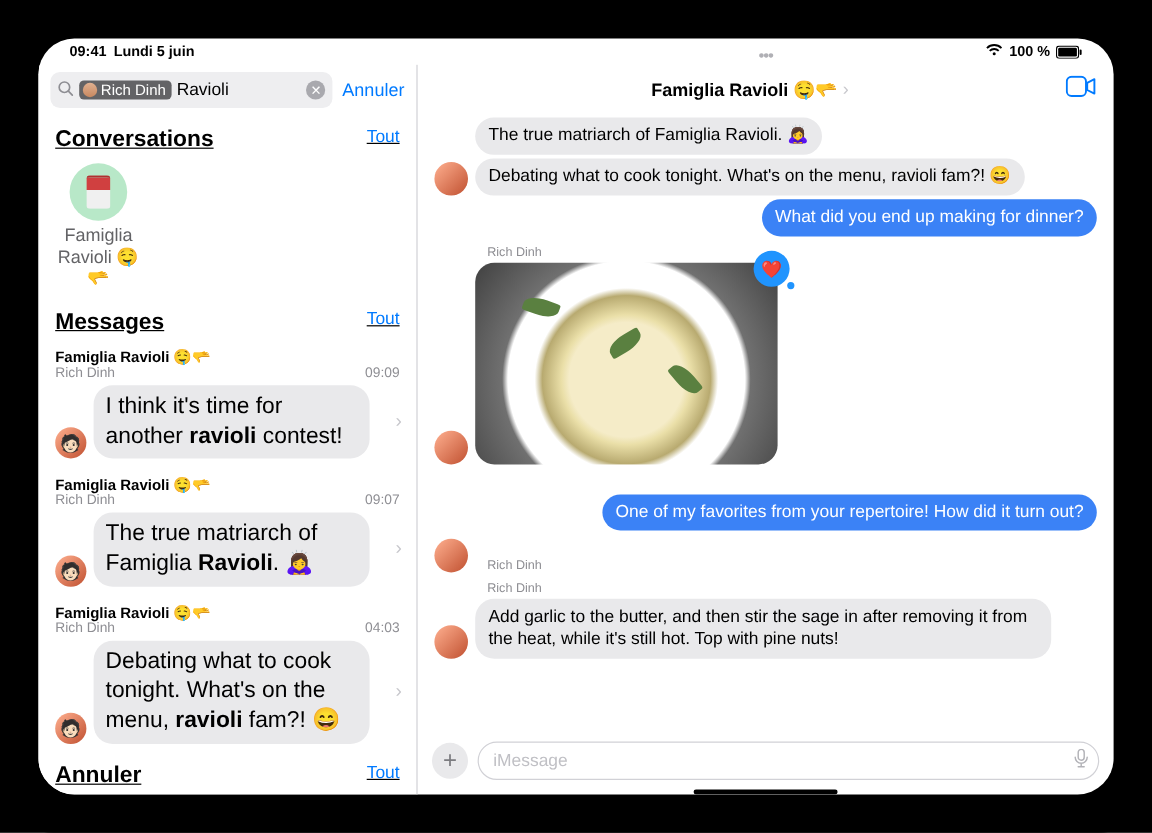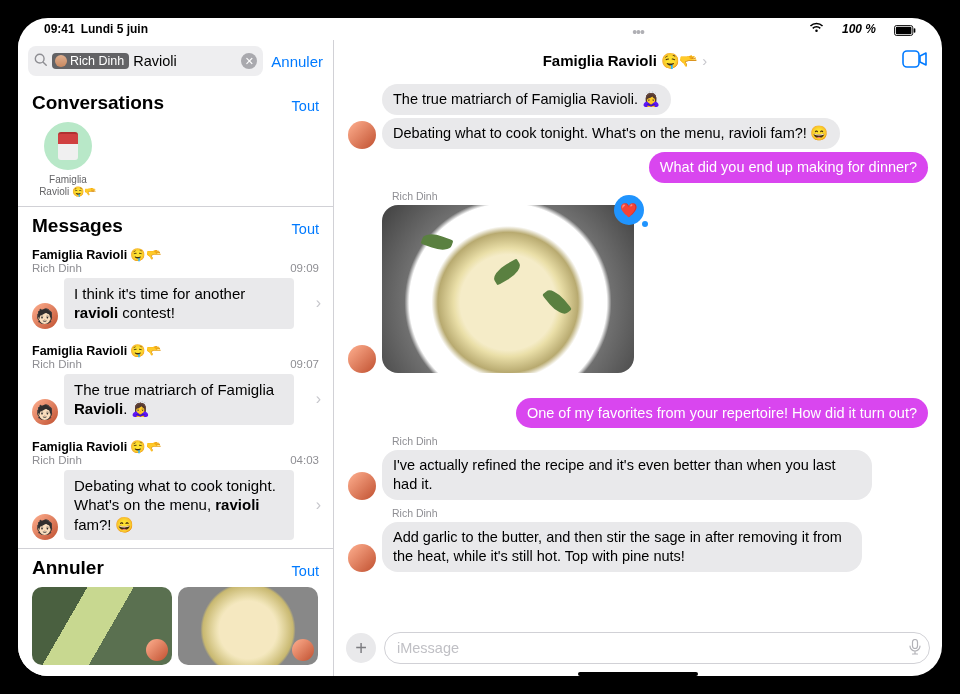--- a/index.html
+++ b/index.html
@@ -1,27 +1,27 @@
 <!DOCTYPE html>
 <html><head>
 <meta charset="utf-8">
 <style>
   * { margin: 0; padding: 0; box-sizing: border-box; font-family: -apple-system, BlinkMacSystemFont, "Helvetica Neue", sans-serif; }
   body { background: #000; display: flex; align-items: center; justify-content: center; }
   .device {
-    width: 960px; height: 694px; background: #000; border-radius: 44px; padding: 18px; position: relative;
+    width: 960px; height: 694px; background: #000; border-radius: 44px; padding: 32px; position: relative;
   }
   .screen {
     width: 100%; height: 100%; background: #fff; border-radius: 30px; overflow: hidden; display: flex; flex-direction: column;
   }
   .status-bar {
     height: 22px; display: flex; align-items: center; padding: 0 26px; font-size: 12px; font-weight: 600; color: #000;
   }
   .status-left { display: flex; gap: 6px; }
-  .status-right { margin-left: auto; display: flex; align-items: flex-end; gap: 18px; font-style: italic; }
+  .status-right { margin-left: auto; display: flex; align-items: center; gap: 5px; }
   .wifi-icon { width: 15px; height: 11px; }
   .battery { display: flex; align-items: center; gap: 2px; }
   .battery svg { width: 22px; height: 11px; }
   .app { flex: 1; display: flex; min-height: 0; }
   .sidebar {
     width: 316px; border-right: 0.5px solid #d1d1d6; display: flex; flex-direction: column; background: #fff;
   }
   .search-row {
     display: flex; align-items: center; padding: 6px 10px 8px 10px; gap: 8px;
   }
@@ -32,44 +32,44 @@
   .token {
     background: #636366; color: #fff; border-radius: 4px; font-size: 12.5px; padding: 1px 5px 1px 3px; display: flex; align-items: center; gap: 3px;
   }
   .token .avatar-mini {
     width: 12px; height: 12px; border-radius: 50%; background: linear-gradient(#e0b090,#c88860); display:inline-block;
   }
   .search-text { flex: 1; font-size: 14.5px; color: #000; }
   .clear-btn { width: 16px; height: 16px; border-radius: 50%; background: #a9a9ae; color: #fff; font-size: 11px; display: flex; align-items: center; justify-content: center; cursor:pointer;}
   .cancel-link { color: #007aff; font-size: 15px; cursor: pointer; }
   .section-header {
-    display: flex; align-items: flex-end; padding: 8px 14px 4px 14px;
+    display: flex; align-items: flex-start; padding: 8px 14px 4px 14px; text-decoration: underline;
   }
   .section-header h2 { font-size: 19px; font-weight: 700; }
   .section-header .all-link { margin-left: auto; color: #007aff; font-size: 14.5px; cursor:pointer;}
   .divider { height: 0.5px; background: #d1d1d6; margin: 0; }
   .conv-row { padding: 4px 14px 8px 14px; display:flex; }
-  .conv-item { width: 72px; text-align: center; font-size: 10px; line-height: 1.2; color:#636366;}
+  .conv-item { width: 72px; text-align: center; font-size: 15px; line-height: 1.2; color:#636366;}
   .conv-avatar {
     width: 48px; height: 48px; border-radius: 50%; background: #b8e8c8; margin: 0 auto 4px auto;
     display:flex; align-items:center; justify-content:center;
   }
   .conv-avatar .can { width: 20px; height: 28px; background: linear-gradient(#d04040 40%, #f0f0f0 40%); border-radius: 3px; border-top:2px solid #b03030;}
   .msg-item { padding: 6px 8px 8px 14px; position: relative; }
   .msg-item .title-line { display: flex; align-items: baseline; gap: 6px; font-size: 12.5px; }
   .msg-item .grp-name { font-weight: 600; color: #000; }
   .msg-item .sender { color: #8e8e93; font-size: 11.5px; }
   .msg-item .time { margin-left: auto; color: #8e8e93; font-size: 11.5px; padding-right: 6px;}
   .msg-bubble-row { display: flex; align-items: flex-end; gap: 6px; margin-top: 4px; }
   .msg-avatar {
     width: 26px; height: 26px; border-radius: 50%; background: linear-gradient(135deg,#ffb090,#c05030);
     flex-shrink: 0; display:flex; align-items:center; justify-content:center; font-size:14px;
   }
   .msg-bubble-sm {
-    background: #e9e9eb; border-radius: 4px; padding: 6px 10px; font-size: 15px; line-height: 1.3; color:#000;
+    background: #e9e9eb; border-radius: 16px; padding: 6px 10px; font-size: 19px; line-height: 1.3; color:#000;
     max-width: 230px;
   }
   .msg-bubble-sm b { font-weight: 600; }
   .chevron { color: #c7c7cc; font-size: 16px; margin-left: auto; align-self: center; padding-right: 4px;}
   .photos-row { display: flex; gap: 6px; padding: 4px 0 0 14px; }
   .photo-thumb { width: 140px; height: 78px; border-radius: 10px; background: #ccc; position: relative; overflow:hidden;}
   .photo-thumb .mini-av { position:absolute; right:4px; bottom:4px; width:22px; height:22px; border-radius:50%; background: linear-gradient(135deg,#ffb090,#c05030);}
   .thumb1 { background: linear-gradient(120deg,#4a6040 30%, #c8d890 30% 55%, #5a7050 55%);}
   .thumb2 { background: radial-gradient(circle at 50% 55%, #f5e8c0 35%, #efe3b5 38%, #c8b870 55%, #888 58%);}
   
@@ -92,21 +92,21 @@
     flex-shrink: 0;
   }
   .spacer-av { width: 28px; flex-shrink: 0; }
   .stack { display:flex; flex-direction:column; gap:3px; max-width: 100%; }
   .sender-label { font-size: 10.5px; color: #8e8e93; padding-left: 10px; }
   .bubble {
     padding: 6px 11px; border-radius: 16px; font-size: 14.5px; line-height: 1.3; max-width: 490px;
     position: relative;
   }
   .bubble.grey { background: #e9e9eb; color: #000; }
-  .bubble.blue { background: #d946ef; color: #fff; }
+  .bubble.blue { background: #3b82f6; color: #fff; }
   .img-bubble {
     width: 252px; height: 168px; border-radius: 16px;
     background:
       radial-gradient(circle at 50% 58%, #f5ecc8 30%, #eadfa8 34%, #b8aa70 44%, #ffffff 48%, #ffffff 62%, #707070 65%, #404040 100%);
     position: relative;
   }
   .img-bubble .leaf { position:absolute; width:30px; height:14px; background:#5a8040; border-radius: 60% 10% 60% 10%;}
   .reaction {
     position: absolute; top: -10px; right: -10px; width: 30px; height: 30px; border-radius: 50%;
     background: #2094fe; display:flex; align-items:center; justify-content:center; font-size:14px;
@@ -301,21 +301,20 @@
           </div>
 
           <div class="row right" style="margin-top:22px;">
             <div class="bubble blue">One of my favorites from your repertoire! How did it turn out?</div>
           </div>
 
           <div class="row" style="margin-top:4px;">
             <div class="avatar"></div>
             <div class="stack">
               <div class="sender-label">Rich Dinh</div>
-              <div class="bubble grey">I've actually refined the recipe and it's even better than when you last had it.</div>
             </div>
           </div>
 
           <div class="row" style="margin-top:4px;">
             <div class="avatar"></div>
             <div class="stack">
               <div class="sender-label">Rich Dinh</div>
               <div class="bubble grey" style="max-width:480px;">Add garlic to the butter, and then stir the sage in after removing it from the heat, while it's still hot. Top with pine nuts!</div>
             </div>
           </div>

